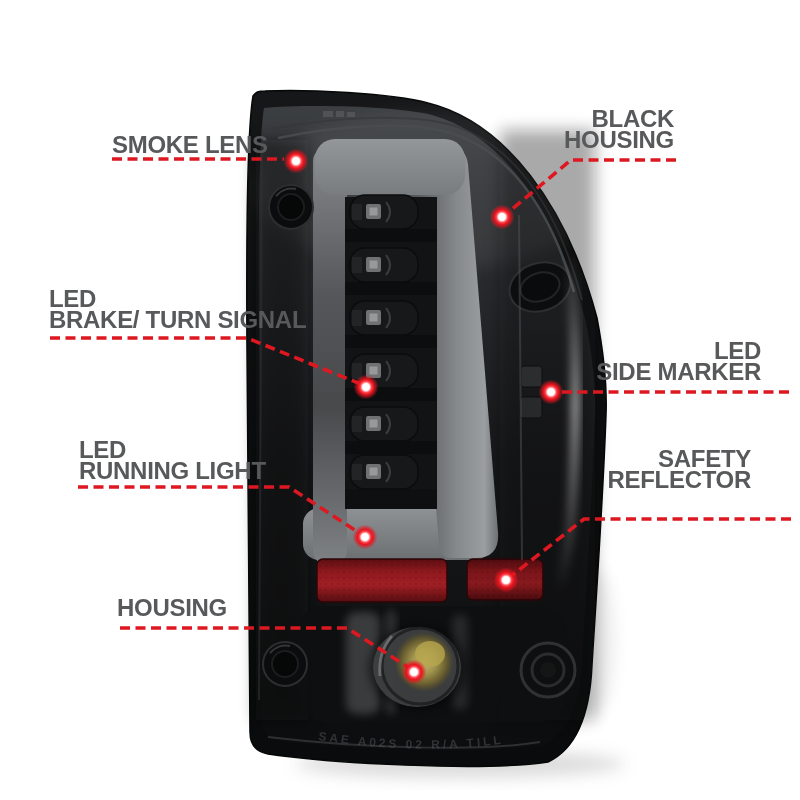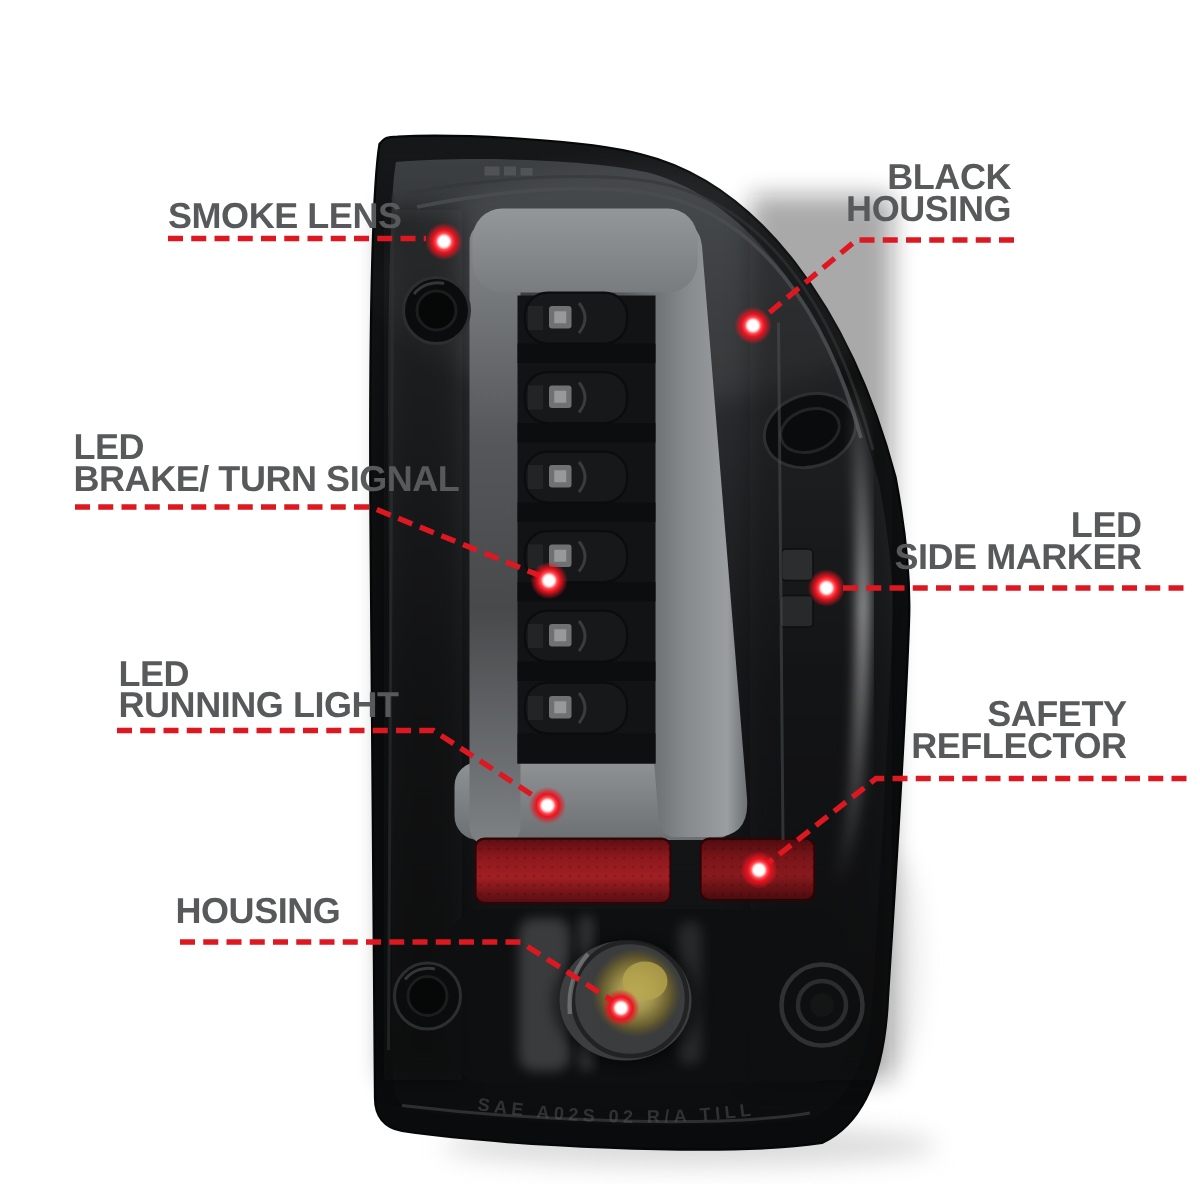--- a/index.html
+++ b/index.html
@@ -254,16 +254,16 @@
 
   <div class="lbl left" style="left:112px;top:134px;text-align:center;">SMOKE LENS</div>
   <div class="lbl right" style="right:126px;top:108px;">BLACK
 HOUSING</div>
   <div class="lbl left" style="left:49px;top:288px;">LED
 BRAKE/ TURN SIGNAL</div>
   <div class="lbl right" style="right:39px;top:340px;">LED
 SIDE MARKER</div>
   <div class="lbl left" style="left:79px;top:439px;">LED
 RUNNING LIGHT</div>
-  <div class="lbl right" style="right:49px;top:466px;margin-left:12px;">SAFETY
+  <div class="lbl right" style="right:49px;top:448px;margin-left:12px;">SAFETY
 REFLECTOR</div>
   <div class="lbl left" style="left:117px;top:597px;">HOUSING</div>
 </div>
 
 </body></html>

